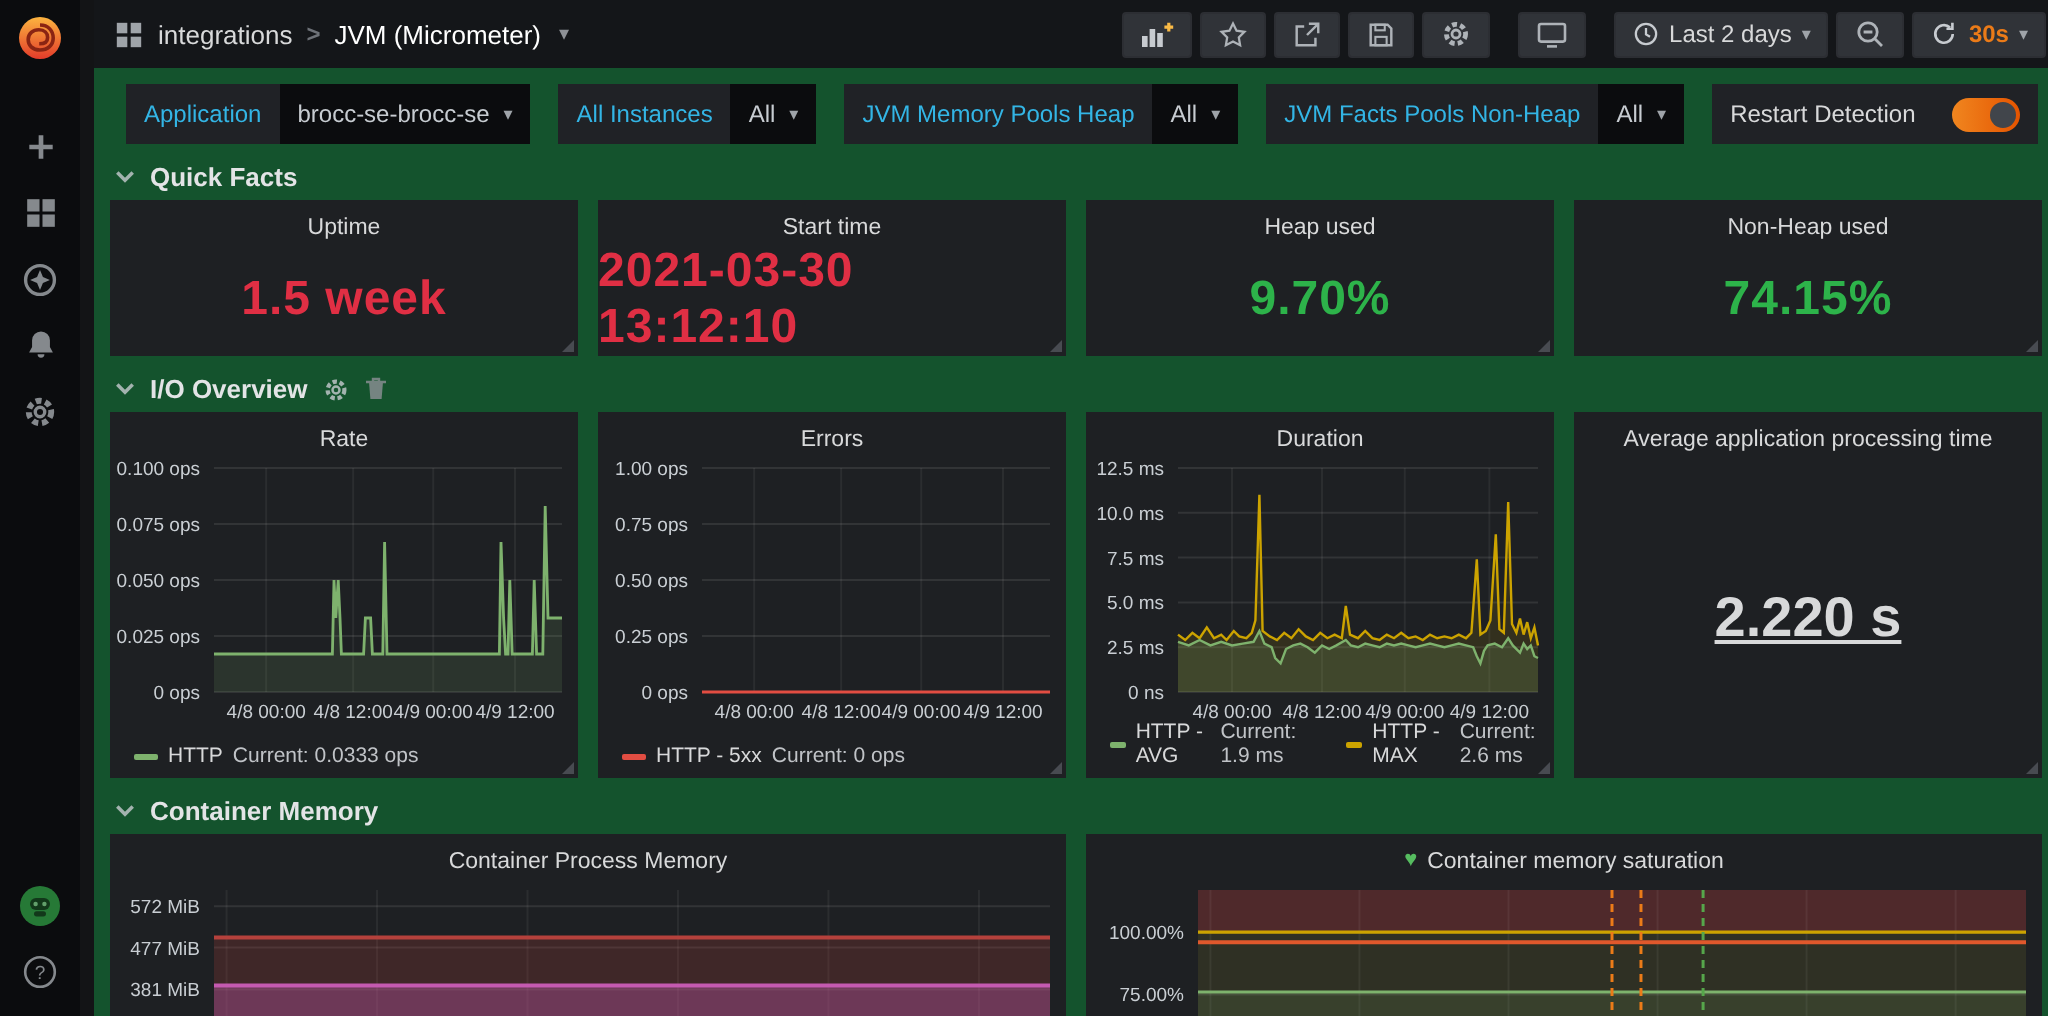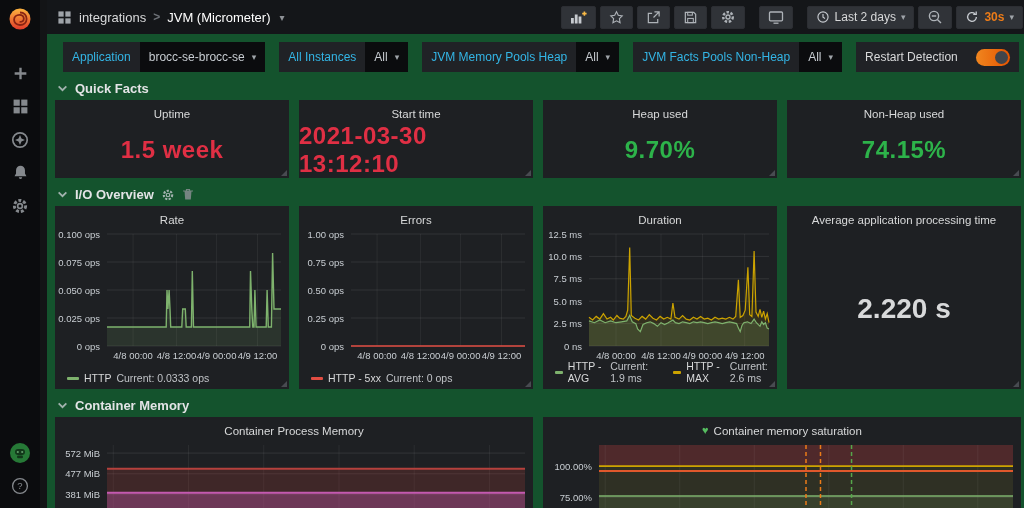--- a/index.html
+++ b/index.html
@@ -400,21 +400,21 @@
             </span>
           <span class="legend-item">
               <i style="background-color: rgb(204, 163, 0);"></i>
               <span>HTTP - MAX</span>
               <span class="lv">Current: 2.6 ms</span>
             </span>
         </div>
       </div>
       <div class="panel">
         <div class="panel-title">Average application processing time</div>
-        <div class="big-stat" style="color: rgb(216, 217, 218);">2.220 s</div>
+        <div class="big-stat" style="color: rgb(216, 217, 218); text-decoration: underline;">2.220 s</div>
       </div>
     </div>
 
     <div class="section-header">
       <svg width="11" height="7" viewBox="0 0 10 6">
           <polyline points="1.5,1 5,4.5 8.5,1" fill="none" stroke="#c7cbd0" stroke-width="1.6"></polyline>
         </svg>
       <span>Container Memory</span>
     </div>
     <div class="row row-mem">

